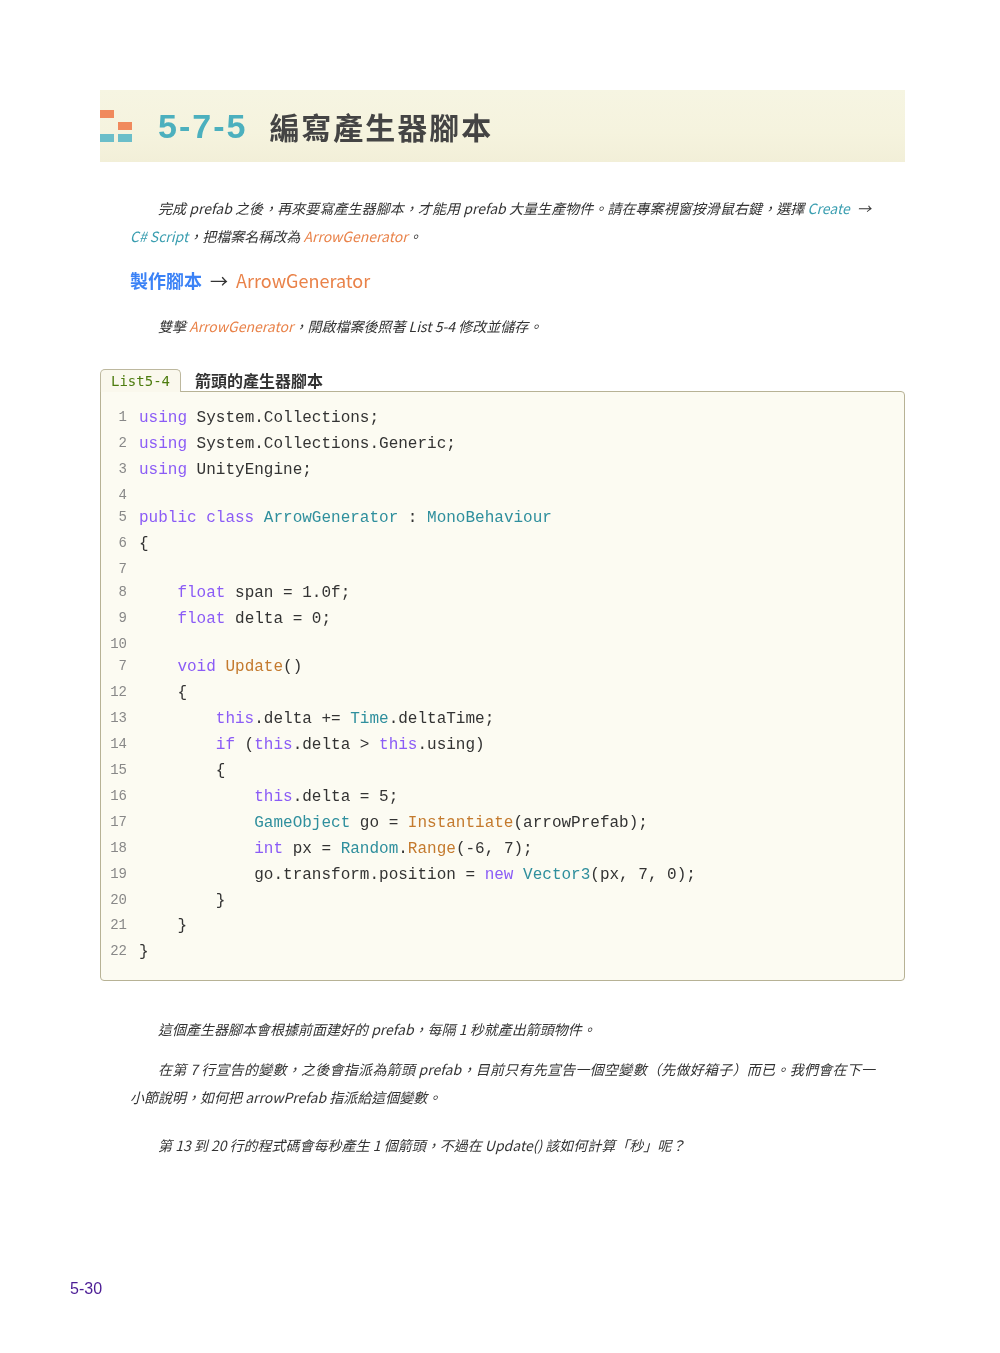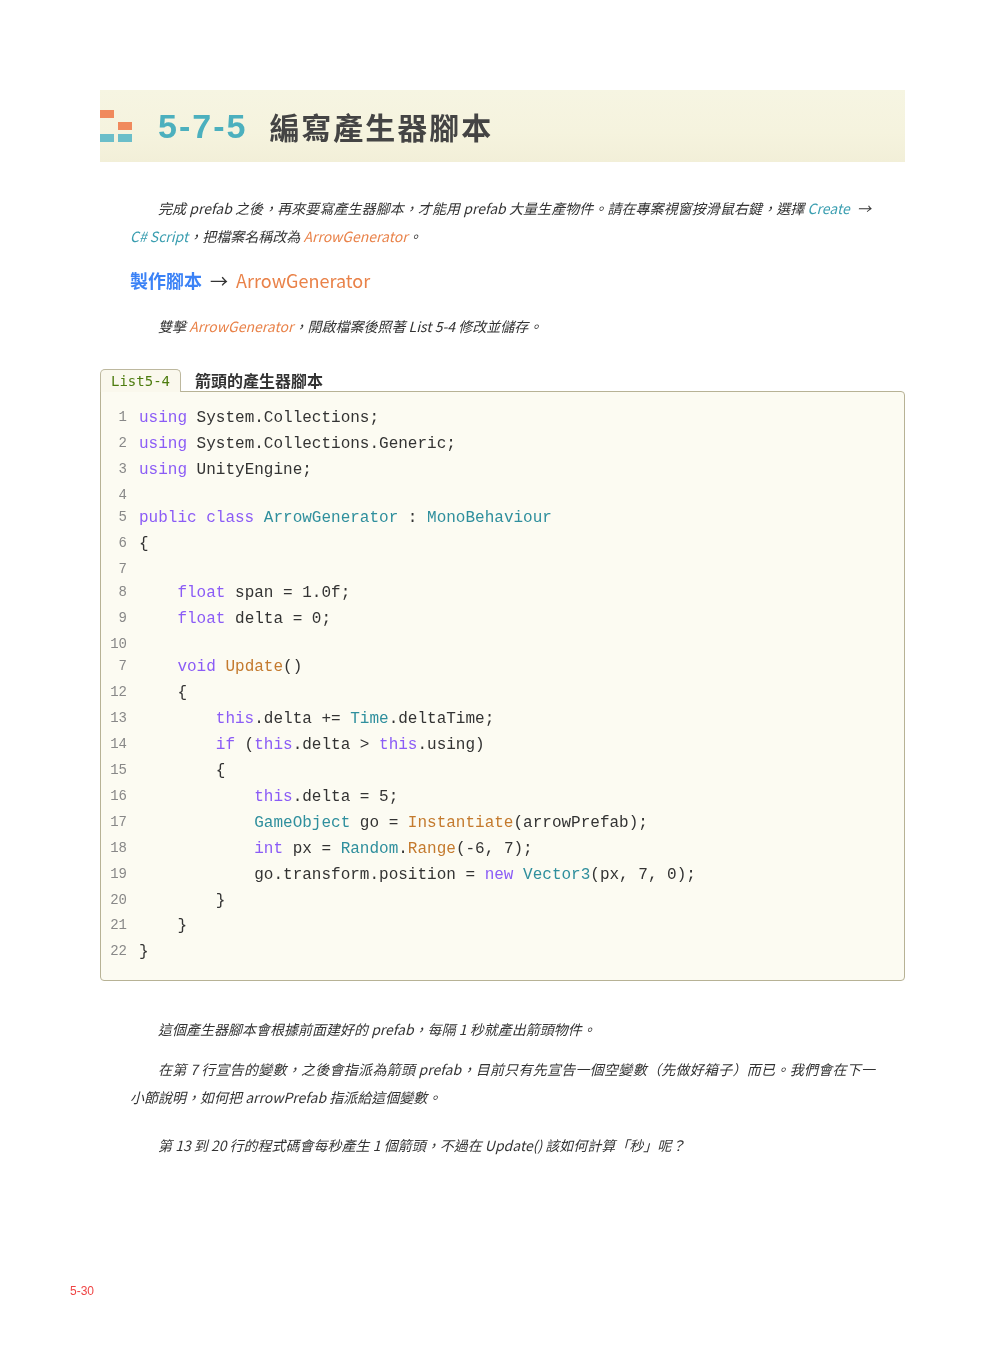--- a/index.html
+++ b/index.html
@@ -98,22 +98,22 @@
     user-select: none;
   }
   .tok-kw   { color: #8b5cf6; }
   .tok-type { color: #2f8f9d; }
   .tok-meth { color: #c47a2e; }
   .tok-plain{ color: #333; }
   .page-number {
     position: absolute;
     left: 70px;
     bottom: 55px;
-    font-size: 12px;
-    color: #ef4444;
+    font-size: 16px;
+    color: #4c1d95;
     font-family: "Segoe UI", sans-serif;
   }
   .arrow { padding: 0 4px; }
 </style>
 </head>
 <body>
 
 <div class="section-header">
   <div class="header-icon">
     <div class="row">

